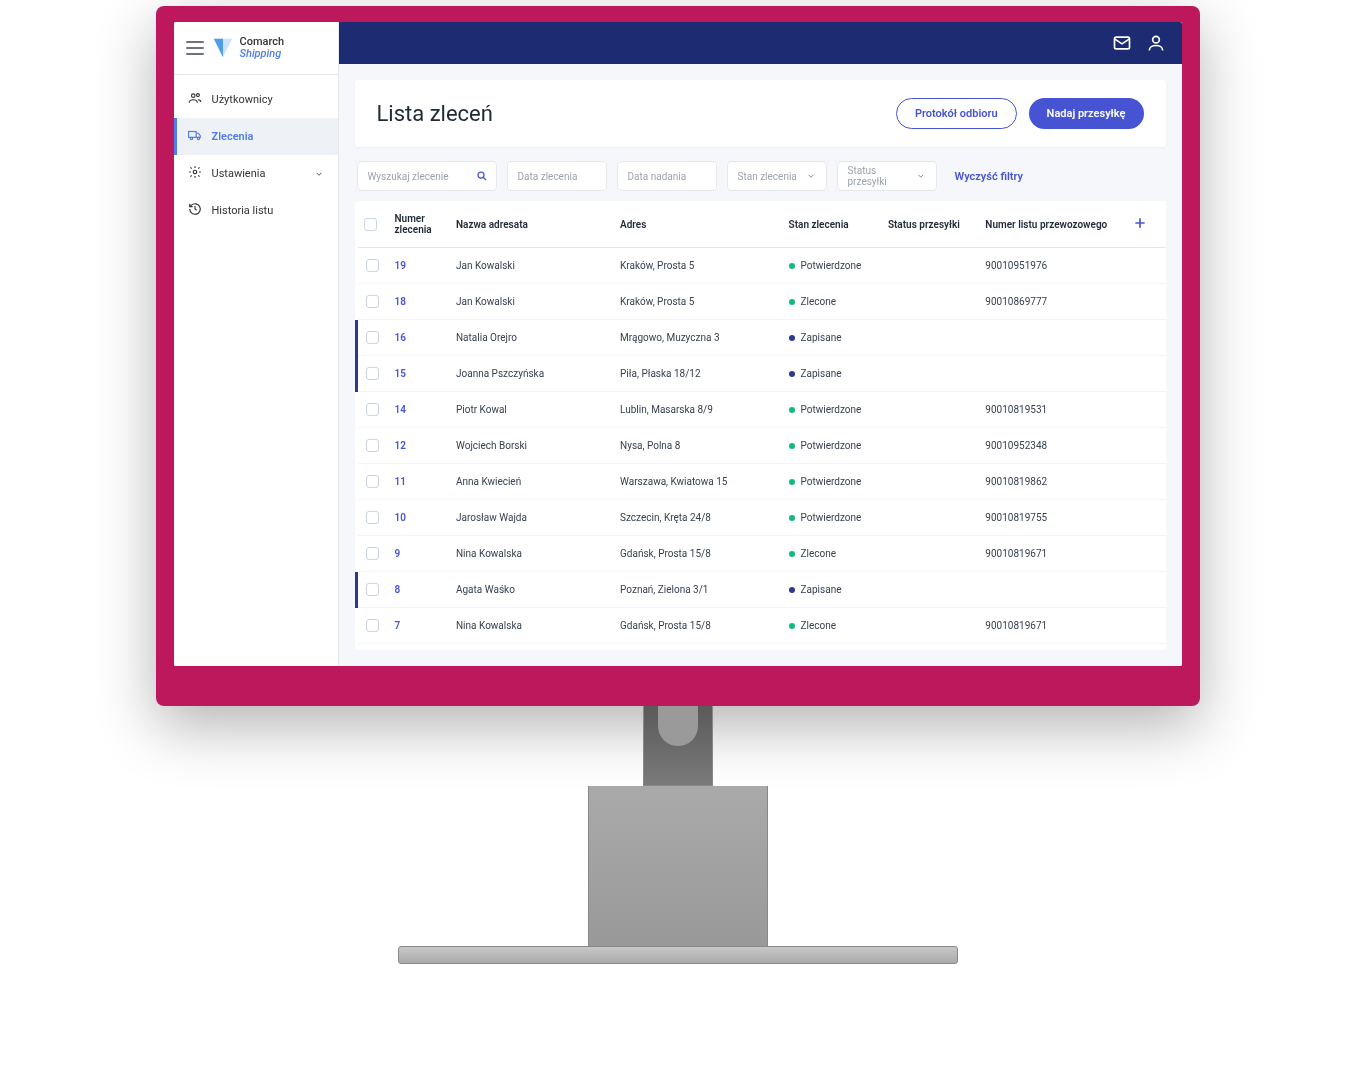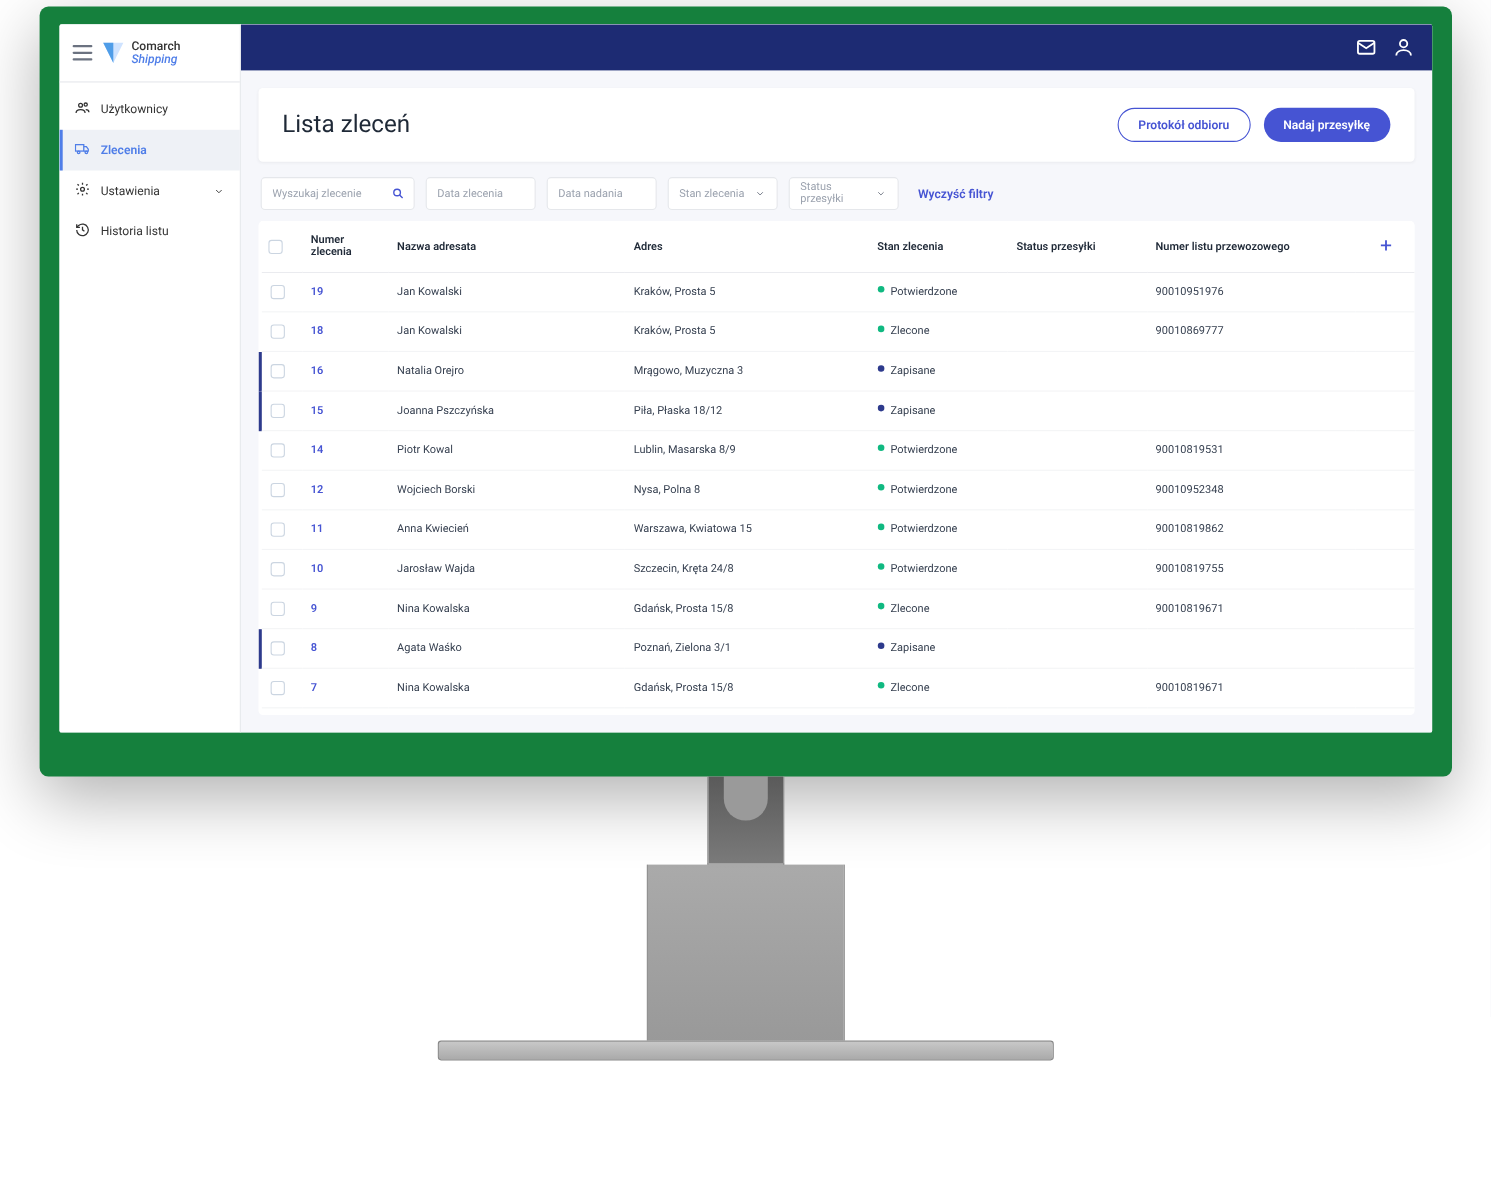--- a/index.html
+++ b/index.html
@@ -1,19 +1,19 @@
 <!DOCTYPE html>
 <html><head>
   <meta charset="utf-8">
   <style>
     * { margin: 0; padding: 0; box-sizing: border-box; font-family: -apple-system, BlinkMacSystemFont, 'Segoe UI', Roboto, sans-serif; }
     body { background: #fff; width: 1355px; height: 1080px; overflow: hidden; }
     
     
-    .monitor-frame { width: 1284px; height: 700px; margin: 0 auto; background: #15803d; border-radius: 8px; padding: 16px 18px 40px; box-shadow: 0 20px 60px rgba(0,0,0,0.3); position: relative; }
+    .monitor-frame { width: 1044px; height: 700px; margin: 0 auto; background: #be185d; border-radius: 8px; padding: 16px 18px 40px; box-shadow: 0 20px 60px rgba(0,0,0,0.3); position: relative; }
     .monitor-screen { width: 100%; height: 100%; background: #f6f7fb; border-radius: 2px; overflow: hidden; position: relative; }
     .monitor-neck { width: 70px; height: 80px; background: linear-gradient(to bottom, #5a5a5a, #7a7a7a); margin: 0 auto; border: 1px solid #888; border-top: none; position: relative; }
     .monitor-neck::before { content: ''; position: absolute; top: 0; left: 50%; transform: translateX(-50%); width: 40px; height: 40px; background: #9a9a9a; border-radius: 0 0 20px 20px; }
     .monitor-stand-col { width: 180px; height: 160px; background: linear-gradient(to bottom, #aaa, #999); margin: 0 auto; border-left: 1px solid #888; border-right: 1px solid #888; }
     .monitor-base { width: 560px; height: 18px; background: linear-gradient(to bottom, #c8c8c8, #aaa); margin: 0 auto; border-radius: 3px; border: 1px solid #888; }
     .monitor-wrapper { padding-top: 6px; }
     
     
     .app { display: flex; height: 100%; }
     
@@ -63,21 +63,21 @@
     .table-wrap { margin: 0 16px 16px; background: #fff; border-radius: 4px; overflow: hidden; flex: 1; display: flex; flex-direction: column; }
     .table-inner { overflow-y: auto; flex: 1; }
     .tbl { width: 100%; border-collapse: collapse; }
     .tbl th { text-align: left; font-size: 10px; font-weight: 600; color: #1f2937; padding: 12px 8px; border-bottom: 1px solid #e5e7eb; background: #fff; position: sticky; top: 0; }
     .tbl th:last-child { text-align: right; padding-right: 18px; }
     .tbl td { font-size: 10px; color: #374151; padding: 11px 8px; border-bottom: 1px solid #f3f4f6; }
     .tbl tr.highlighted td:first-child { border-left: 3px solid #2d3a8c; }
     .tbl tr td:first-child { border-left: 3px solid transparent; padding-left: 8px; width: 28px; }
     .checkbox { width: 13px; height: 13px; border: 1.5px solid #cbd5e1; border-radius: 3px; cursor: pointer; }
     .order-num { font-weight: 600; color: #4654d3; cursor: pointer; }
-    .status-cell { display: flex; gap: 6px; }
+    .status-cell { display: flex; align-items: center; gap: 6px; }
     .status-dot { width: 6px; height: 6px; border-radius: 50%; flex-shrink: 0; }
     .dot-green { background: #10b981; }
     .dot-blue { background: #2d3a8c; }
     .add-icon { width: 16px; height: 16px; color: #4654d3; cursor: pointer; }
     
     .col-check { width: 30px; }
     .col-num { width: 62px; }
     .col-name { width: 170px; }
     .col-addr { width: 175px; }
     .col-state { width: 100px; }

